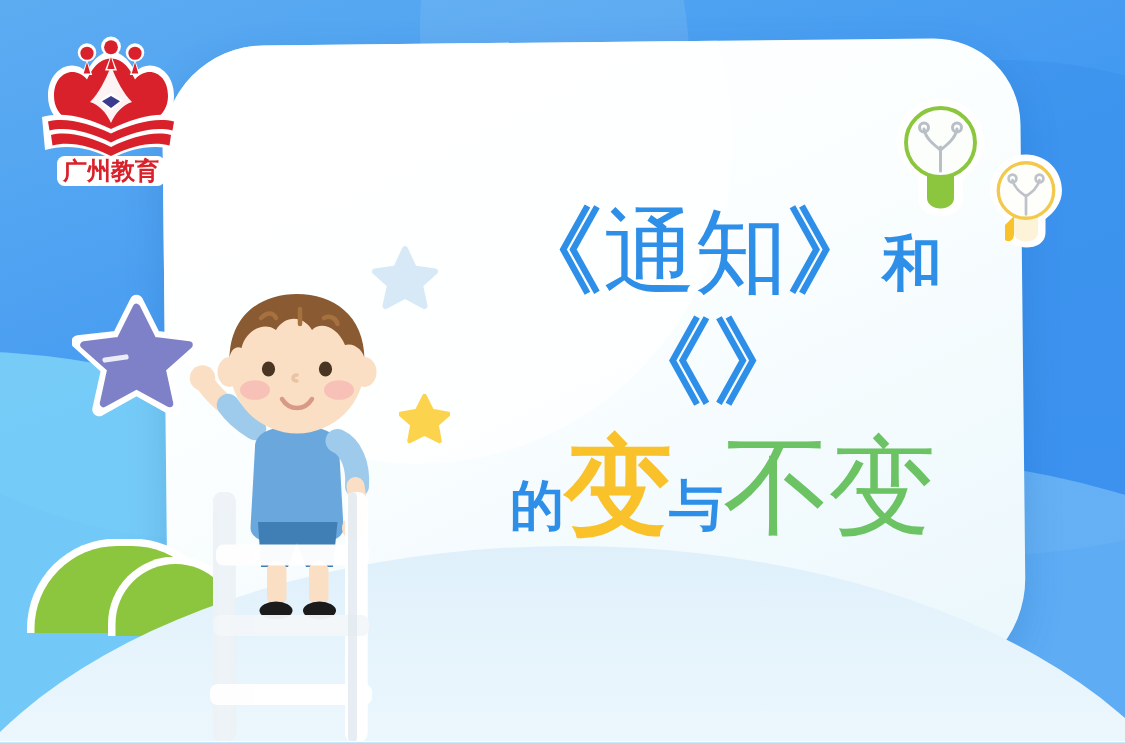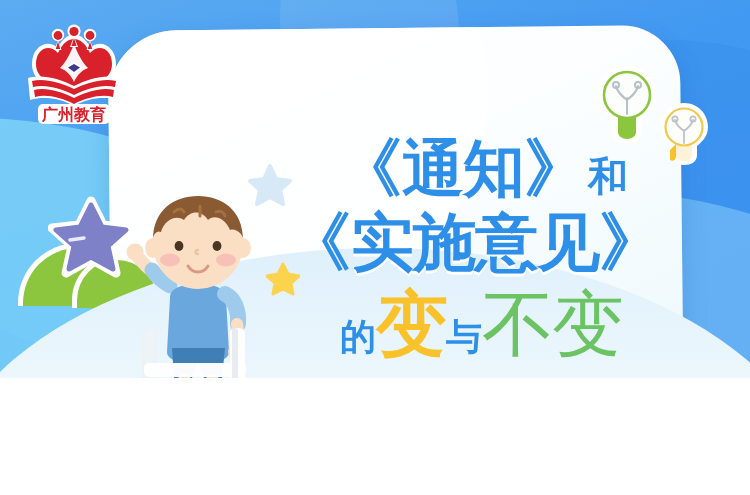--- a/index.html
+++ b/index.html
@@ -1,21 +1,21 @@
 <!DOCTYPE html>
 <html><head>
 <meta charset="utf-8">
 <style>
   html,body{margin:0;padding:0;}
   body{
     width:750px;height:495px;overflow:hidden;
     font-family:"Liberation Sans","DejaVu Sans",sans-serif;
   }
   #poster{
-    position:relative;width:750px;height:378px;overflow:hidden;
+    position:relative;width:750px;height:494px;overflow:hidden;
     background:linear-gradient(160deg,#4aa3f0 0%,#2f8ff0 45%,#2f8bf2 100%);
   }
 
   
   .bg-curve{position:absolute;pointer-events:none;}
 
   .bg-curve-top-left{
     left:-180px;top:-260px;width:640px;height:620px;
     border-radius:50%;
     background:rgba(255,255,255,0.10);
@@ -109,21 +109,21 @@
   }
   .line{display:flex;align-items:baseline;justify-content:center;white-space:nowrap;}
   .line1{margin-left:12px;}
   .line2{margin-top:10px;margin-left:-4px;}
   .line3{margin-top:14px;margin-left:8px;}
 
   .t-blue{color:#2e8fe8;}
   .t-yellow{color:#f9c22b;}
   .t-green{color:#6cc364;}
 
-  .big{font-size:62px;font-weight:700;letter-spacing:-1px;
+  .big{font-size:62px;font-weight:400;letter-spacing:-1px;
        text-shadow:0 3px 0 rgba(255,255,255,0.9);}
   .big2{font-size:63px;font-weight:700;letter-spacing:-1px;
        text-shadow:0 3px 0 rgba(255,255,255,0.9);}
   .mid{font-size:40px;font-weight:700;}
   .small{font-size:36px;font-weight:700;}
   .huge{font-size:72px;font-weight:400;letter-spacing:-2px;}
   .huge-y{font-size:72px;font-weight:700;letter-spacing:-2px;}
 
   .bracket{font-size:64px;font-weight:700;}
 </style>
@@ -307,21 +307,20 @@
 
     <div class="line line1">
       <span class="bracket t-blue">《</span>
       <span class="big t-blue">通知</span>
       <span class="bracket t-blue">》</span>
       <span class="mid t-blue">和</span>
     </div>
 
     <div class="line line2">
       <span class="bracket t-blue">《</span>
-      <span class="big2 t-blue">实施意见</span>
       <span class="bracket t-blue">》</span>
     </div>
 
     <div class="line line3">
       <span class="small t-blue">的</span>
       <span class="huge-y t-yellow">变</span>
       <span class="small t-blue">与</span>
       <span class="huge t-green">不变</span>
     </div>
 

